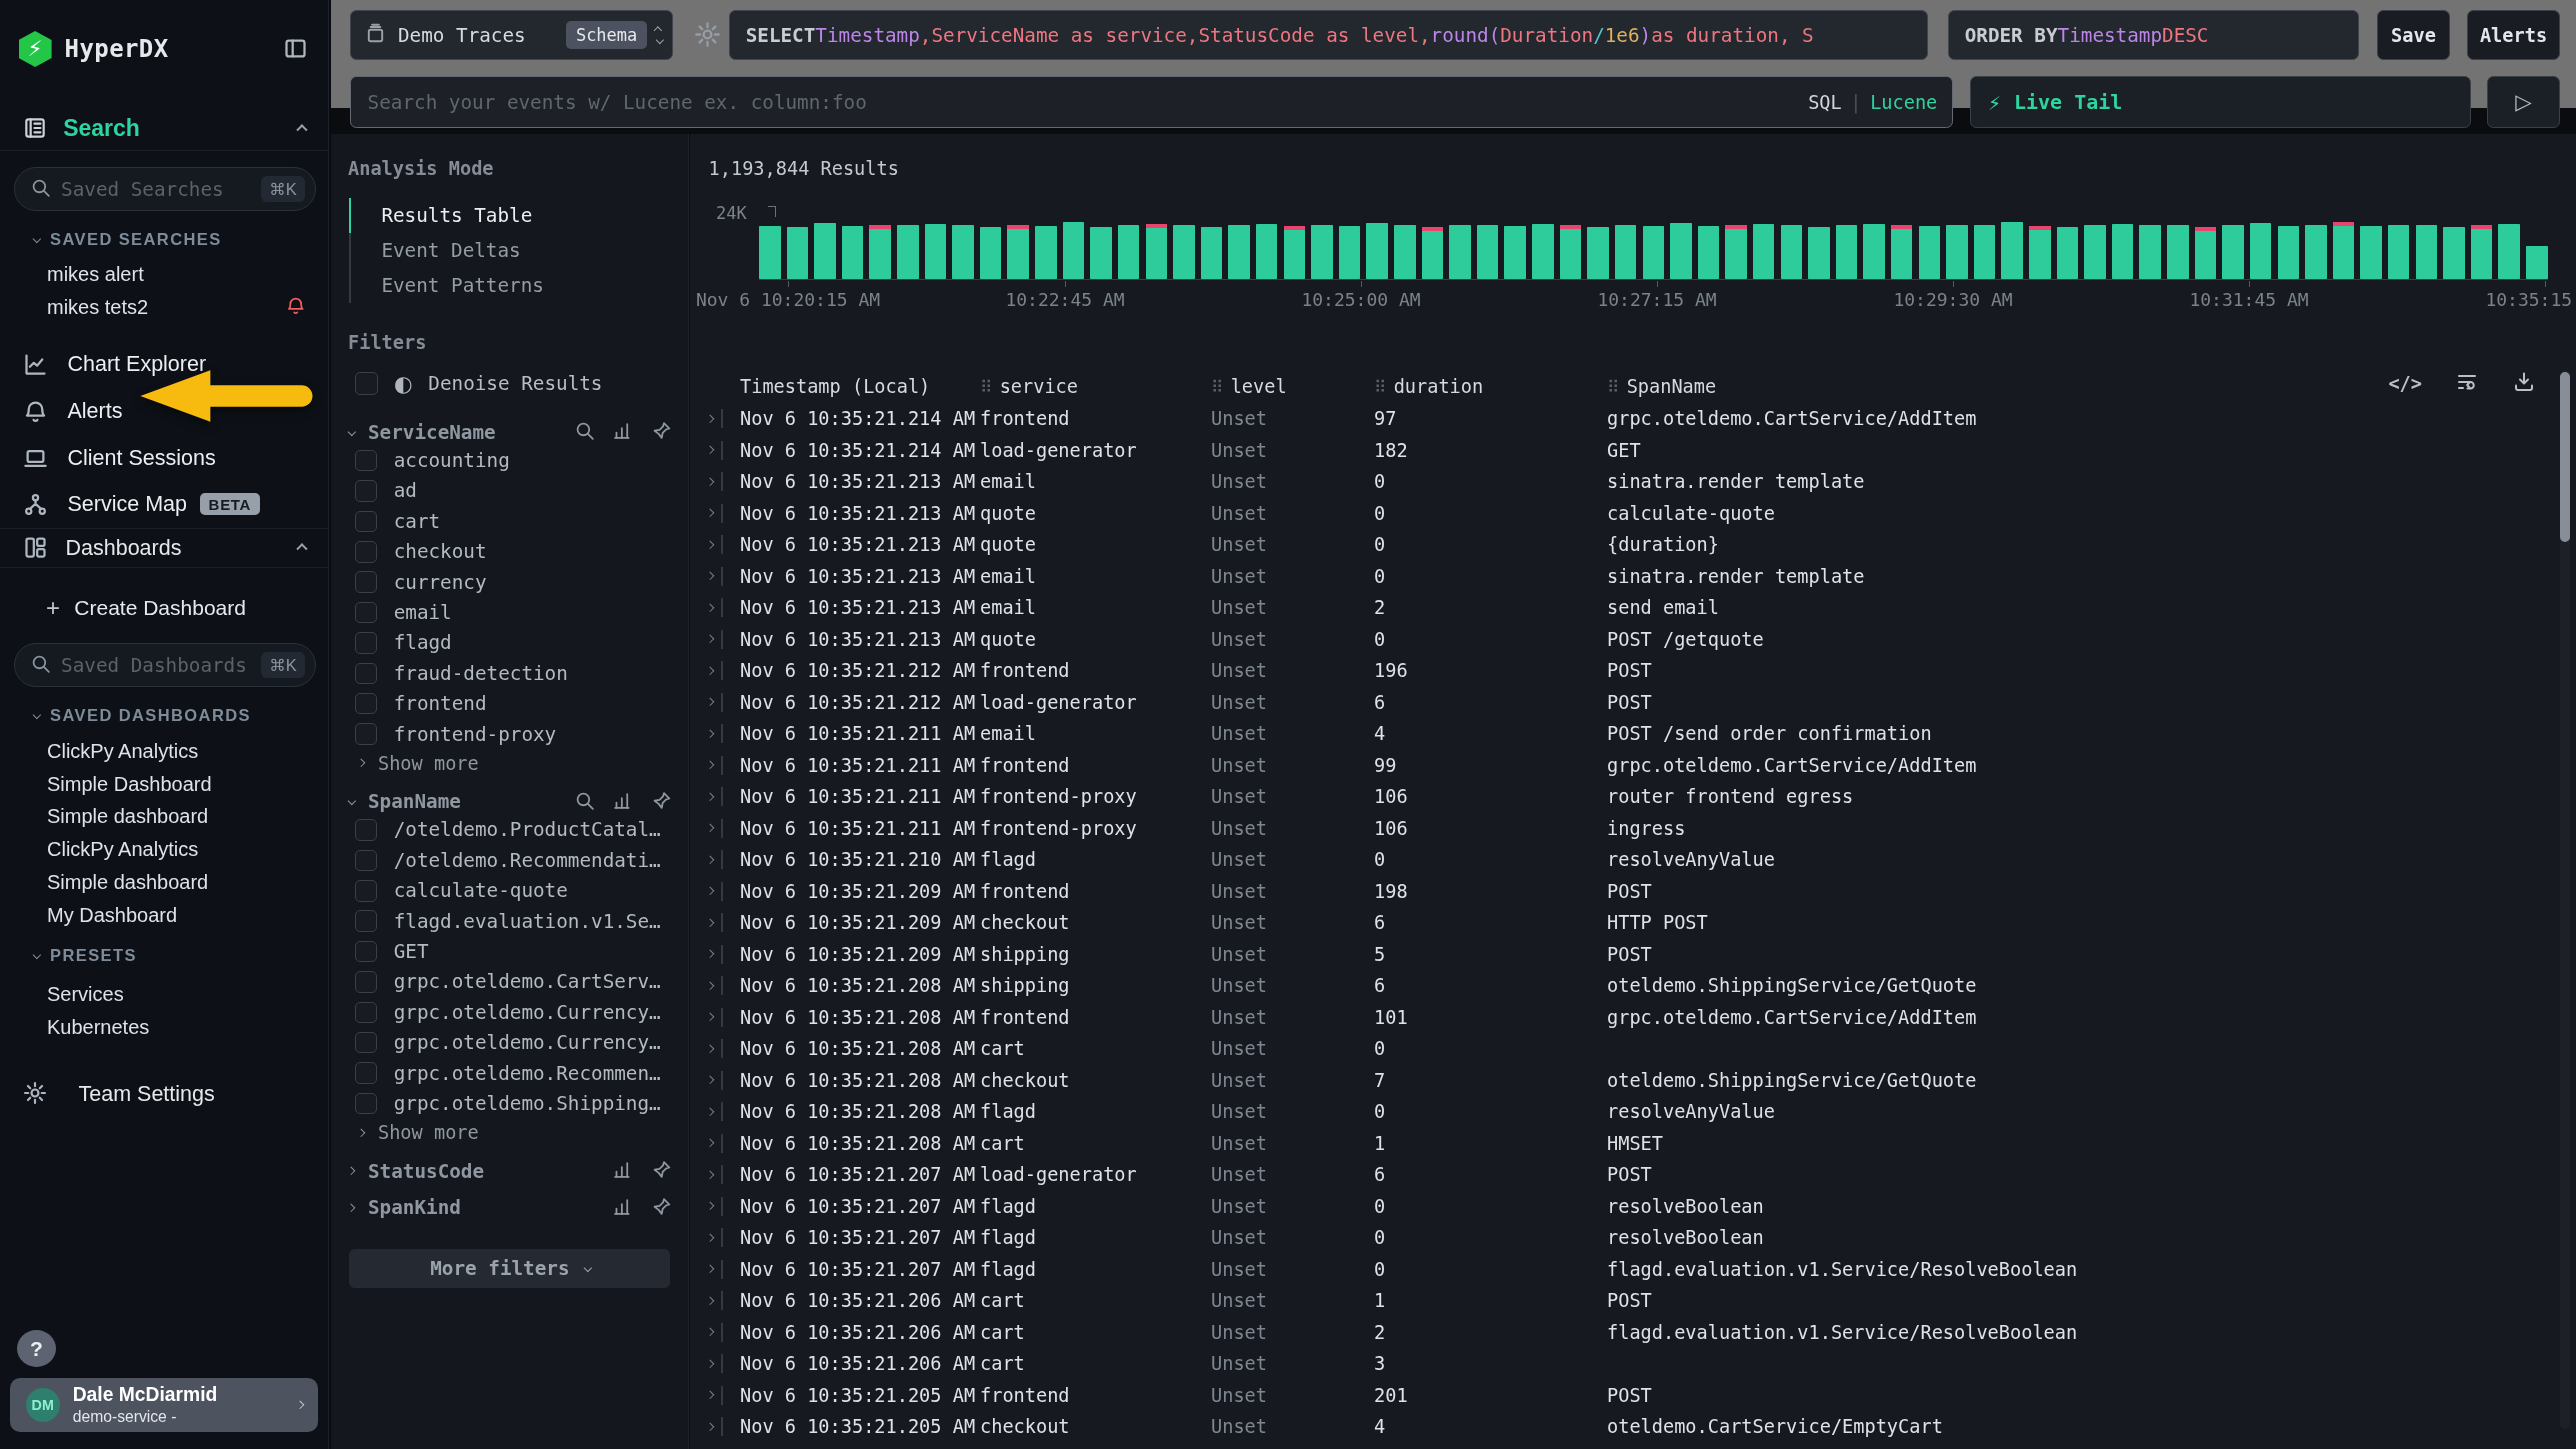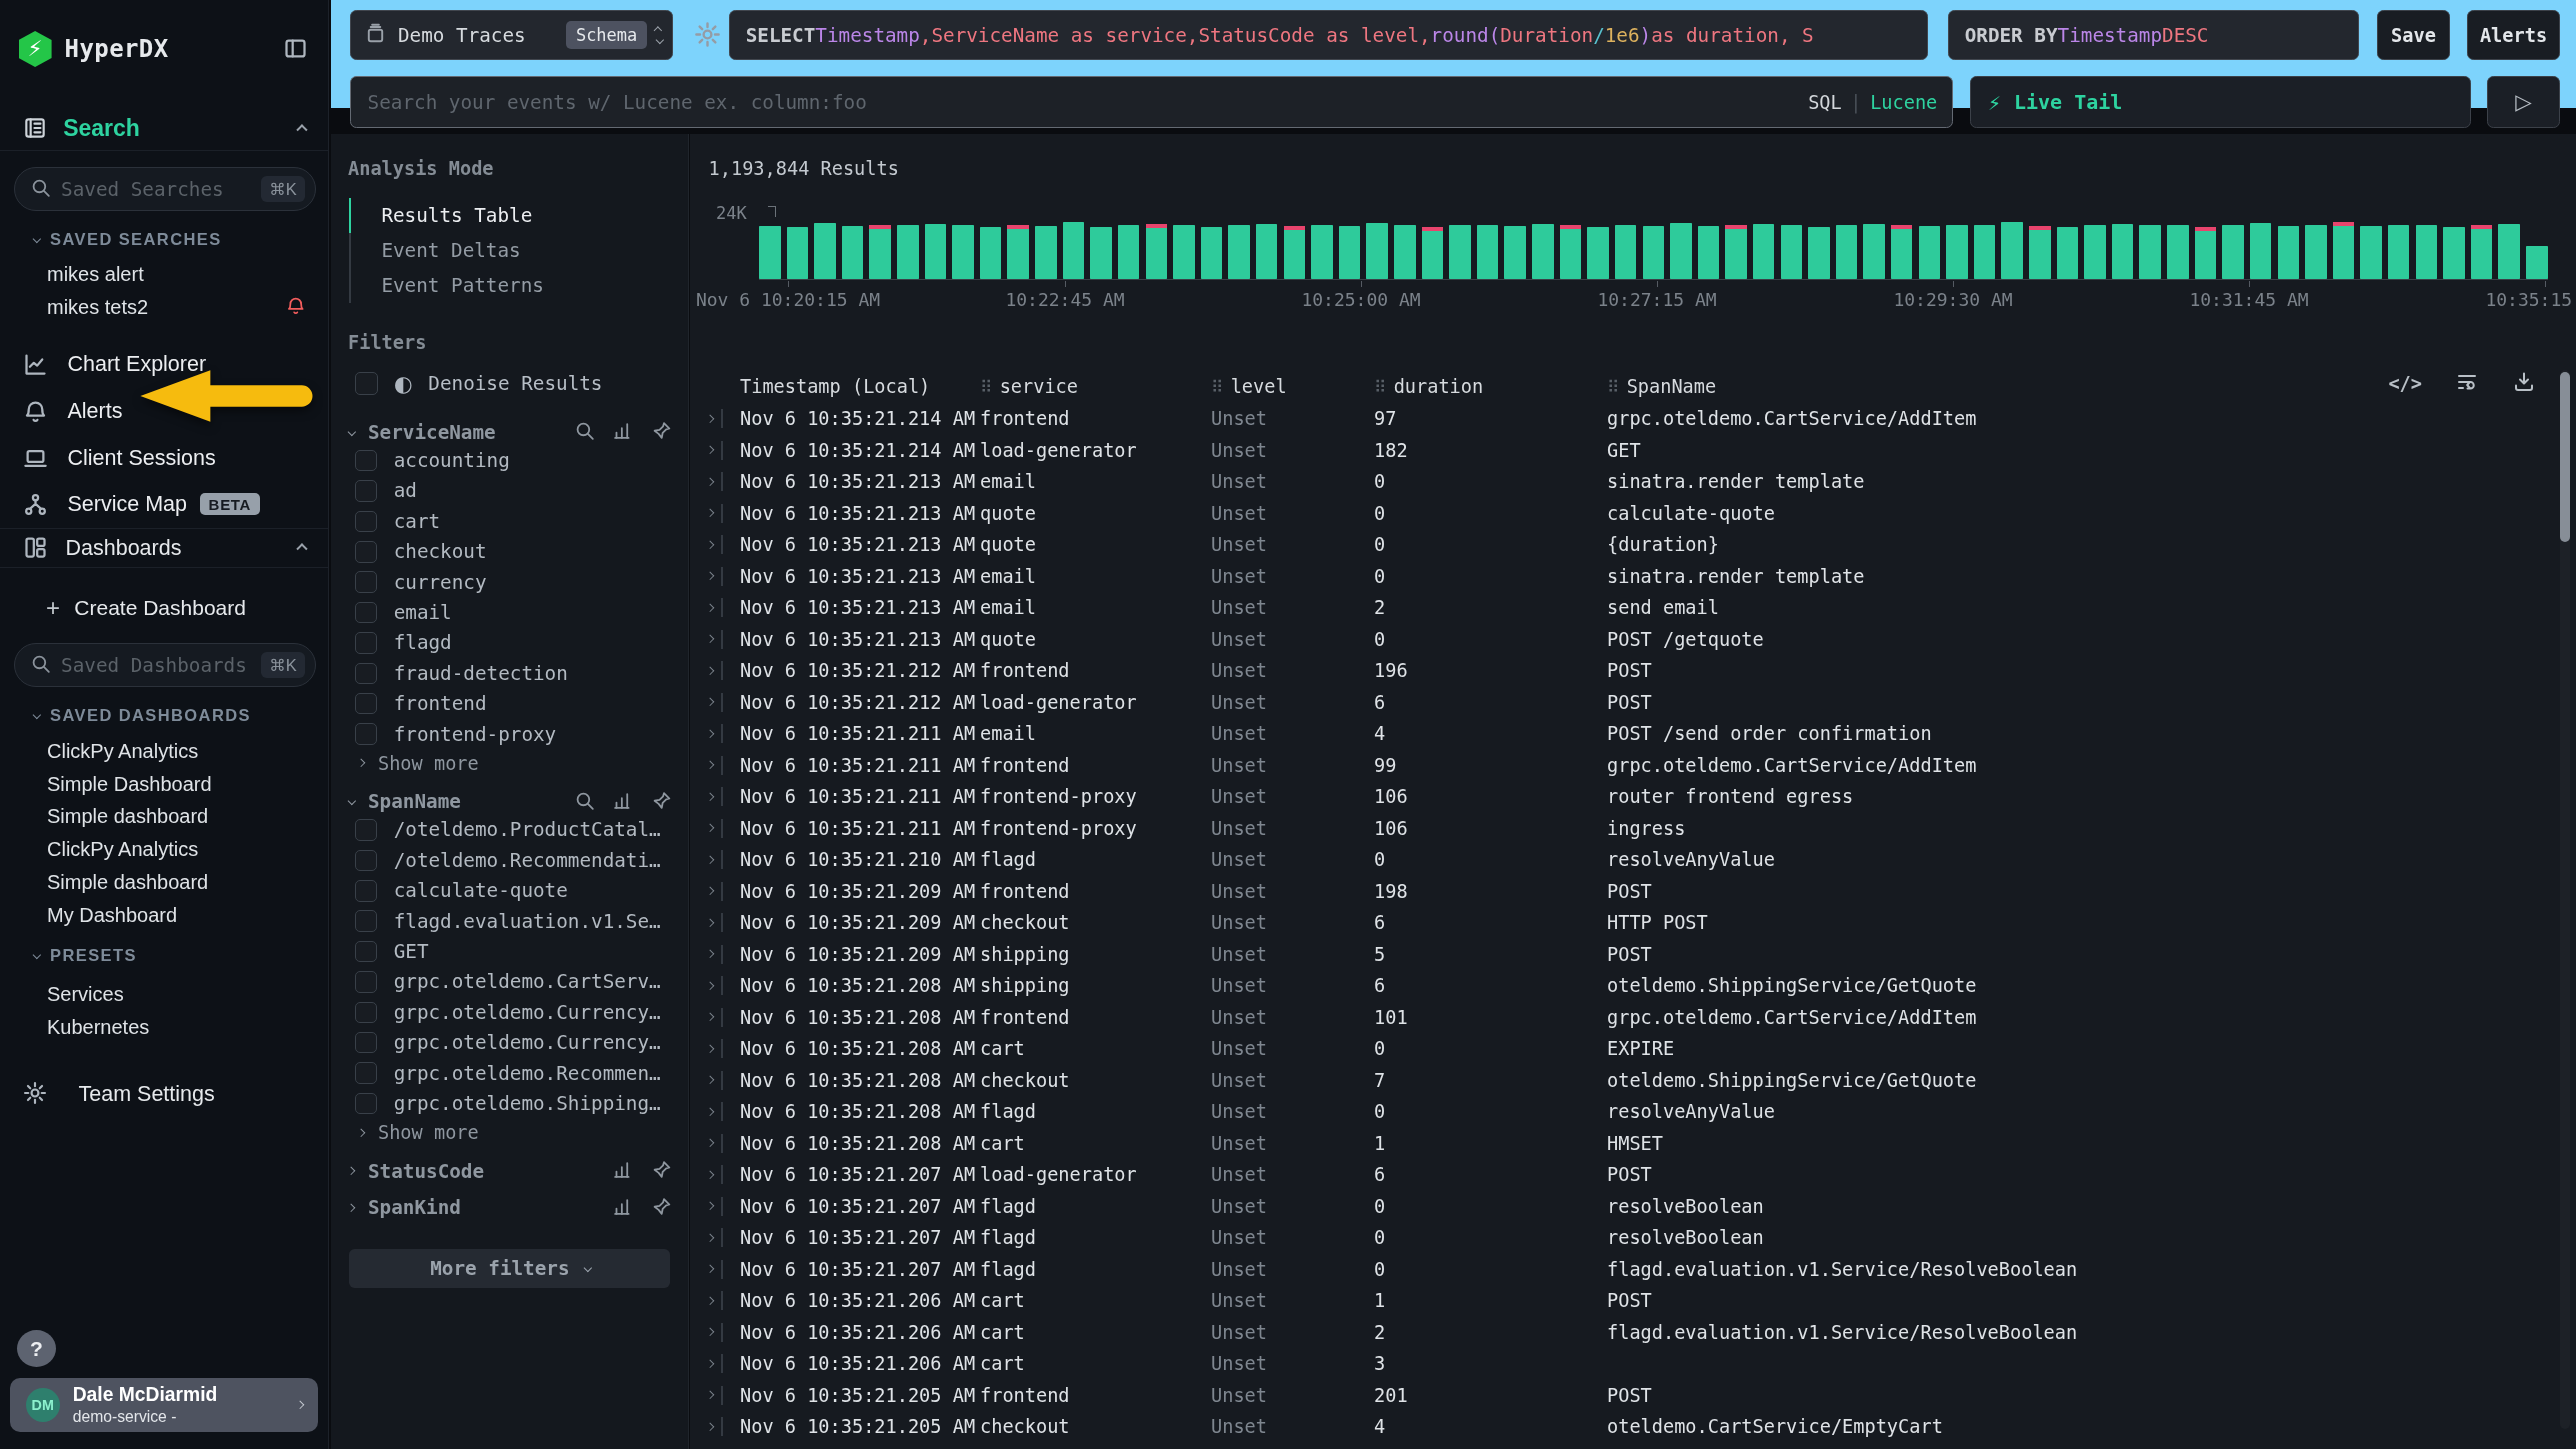--- a/index.html
+++ b/index.html
@@ -73,21 +73,21 @@
     font-size:14.3px; font-weight:bold; display:flex; align-items:center; justify-content:center; }
   .user-meta { margin-left:13px; }
   .user-name { font-size:19.3px; font-weight:bold; color:#fff; }
   .user-sub { font-size:15.7px; color:#e3e6ea; margin-top:1.4px; }
   .user-card .chev { margin-left:auto; color:#c6cbd2; }
 
   #annotation-arrow { position:absolute; left:136px; top:366px; z-index:6;
     filter:drop-shadow(0 4.3px 5px rgba(0,0,0,.5)); }
 
   
-  #topbar { position:absolute; left:331px; top:0; width:2245px; height:108px; background:#7dd3fc; }
+  #topbar { position:absolute; left:331px; top:0; width:2245px; height:108px; background:#737373; }
   .tb-box { position:absolute; background:#23272e; border:1.4px solid #41464e; border-radius:6.4px;
     display:flex; align-items:center; font-family:"DejaVu Sans Mono",monospace; }
   .src-box { left:18.6px; top:10px; width:323px; height:50px; padding:0 10px 0 13px; }
   .src-name { font-size:19.3px; color:#d7dbdf; margin-left:11.4px; }
   .schema-badge { margin-left:auto; background:#4d5260; color:#e6e9ec; font-size:17px;
     border-radius:5px; padding:3.6px 10px; }
   .updown { display:flex; flex-direction:column; gap:5px; margin-left:8.6px; color:#9aa1a9; }
   .gear-w { position:absolute; left:362px; top:20px; color:#959ca5; }
   .code-box { font-size:19.3px; white-space:nowrap; overflow:hidden; padding:0 15.7px; }
   .sql-box { left:398px; top:10px; width:1199px; height:50px; }
@@ -974,21 +974,20 @@
         </div>
         <div class="tr">
           <div class="exp">
             <span class="chev right sm"></span>
             <div class="vbar"></div>
           </div>
           <div class="cell ts">Nov 6 10:35:21.208 AM</div>
           <div class="cell svc">cart</div>
           <div class="cell lvl">Unset</div>
           <div class="cell dur">0</div>
-          <div class="cell span">EXPIRE</div>
         </div>
         <div class="tr">
           <div class="exp">
             <span class="chev right sm"></span>
             <div class="vbar"></div>
           </div>
           <div class="cell ts">Nov 6 10:35:21.208 AM</div>
           <div class="cell svc">checkout</div>
           <div class="cell lvl">Unset</div>
           <div class="cell dur">7</div>

